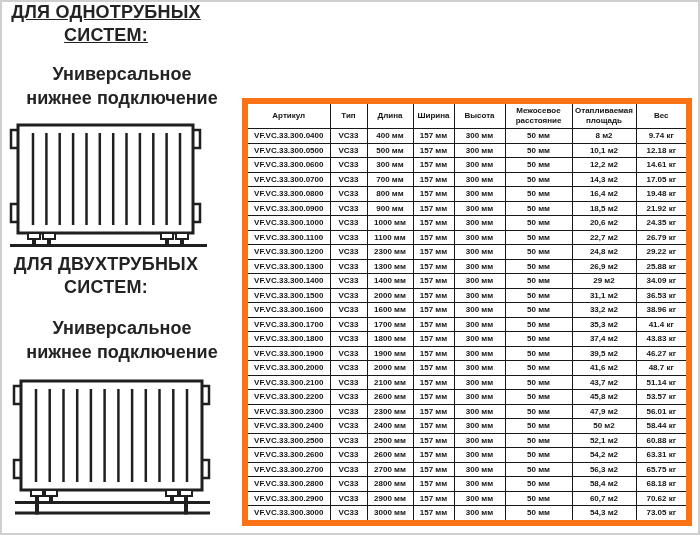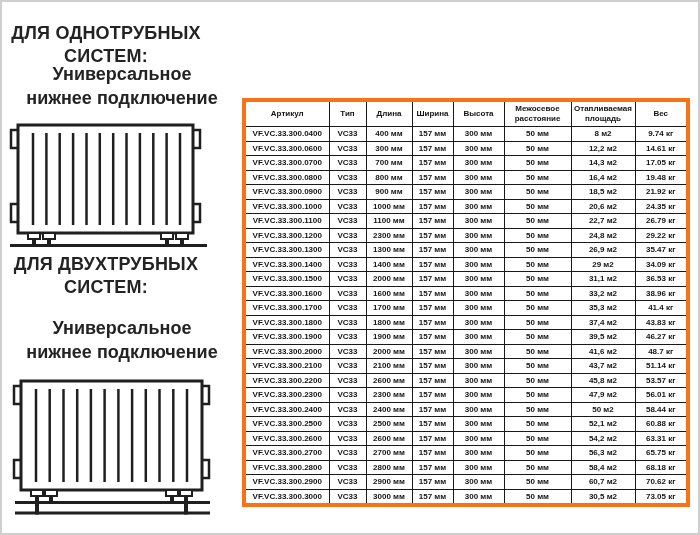--- a/index.html
+++ b/index.html
@@ -14,34 +14,34 @@
   .heading {
     position:absolute; left:0; width:212px; text-align:center;
     font-weight:bold; font-size:18px; line-height:1.3; color:#232323;
     white-space:pre-line; letter-spacing:0.2px;
   }
   .subheading {
     position:absolute; left:16px; width:212px; text-align:center;
     font-weight:bold; font-size:18px; line-height:1.33; color:#232323;
     white-space:pre-line;
   }
-  #heading-single { top:22px; }
+  #heading-single { top:1px;text-decoration:underline; }
   #subheading-single { top:63px; }
   #heading-double { top:253px; }
   #subheading-double { top:317px; }
 
   .diagram { position:absolute; left:0; }
   #diagram-single { top:112px; }
   #diagram-double { top:366px; }
 
   
   table.spec {
     position:absolute; left:242px; top:98px; width:444px;
     border-collapse:collapse; table-layout:fixed;
-    border:4px solid #f97316;
+    border:6px solid #f97316;
   }
   table.spec th, table.spec td {
     border:1px solid #191919;
     text-align:center; vertical-align:middle;
     font-weight:bold; color:#141414; padding:0;
     overflow:hidden;
   }
   table.spec th { font-size:8px; line-height:1.25; height:24px; }
   table.spec td { font-size:8px; height:13.5px; line-height:13.5px; white-space:nowrap; }
 </style>
@@ -165,20 +165,30 @@
         <td>VF.VC.33.300.0400</td>
         <td>VC33</td>
         <td>400 мм</td>
         <td>157 мм</td>
         <td>300 мм</td>
         <td>50 мм</td>
         <td>8 м2</td>
         <td>9.74 кг</td>
       </tr>
       <tr>
+        <td>VF.VC.33.300.0500</td>
+        <td>VC33</td>
+        <td>500 мм</td>
+        <td>157 мм</td>
+        <td>300 мм</td>
+        <td>50 мм</td>
+        <td>10,1 м2</td>
+        <td>12.18 кг</td>
+      </tr>
+      <tr>
         <td>VF.VC.33.300.0600</td>
         <td>VC33</td>
         <td>300 мм</td>
         <td>157 мм</td>
         <td>300 мм</td>
         <td>50 мм</td>
         <td>12,2 м2</td>
         <td>14.61 кг</td>
       </tr>
       <tr>
@@ -242,21 +252,21 @@
         <td>29.22 кг</td>
       </tr>
       <tr>
         <td>VF.VC.33.300.1300</td>
         <td>VC33</td>
         <td>1300 мм</td>
         <td>157 мм</td>
         <td>300 мм</td>
         <td>50 мм</td>
         <td>26,9 м2</td>
-        <td>35.47 кг</td>
+        <td>25.88 кг</td>
       </tr>
       <tr>
         <td>VF.VC.33.300.1400</td>
         <td>VC33</td>
         <td>1400 мм</td>
         <td>157 мм</td>
         <td>300 мм</td>
         <td>50 мм</td>
         <td>29 м2</td>
         <td>34.09 кг</td>
@@ -411,17 +421,17 @@
         <td>60,7 м2</td>
         <td>70.62 кг</td>
       </tr>
       <tr>
         <td>VF.VC.33.300.3000</td>
         <td>VC33</td>
         <td>3000 мм</td>
         <td>157 мм</td>
         <td>300 мм</td>
         <td>50 мм</td>
-        <td>30,5 м2</td>
+        <td>54,3 м2</td>
         <td>73.05 кг</td>
       </tr>
     </tbody>
 </table>
 
 </body></html>

